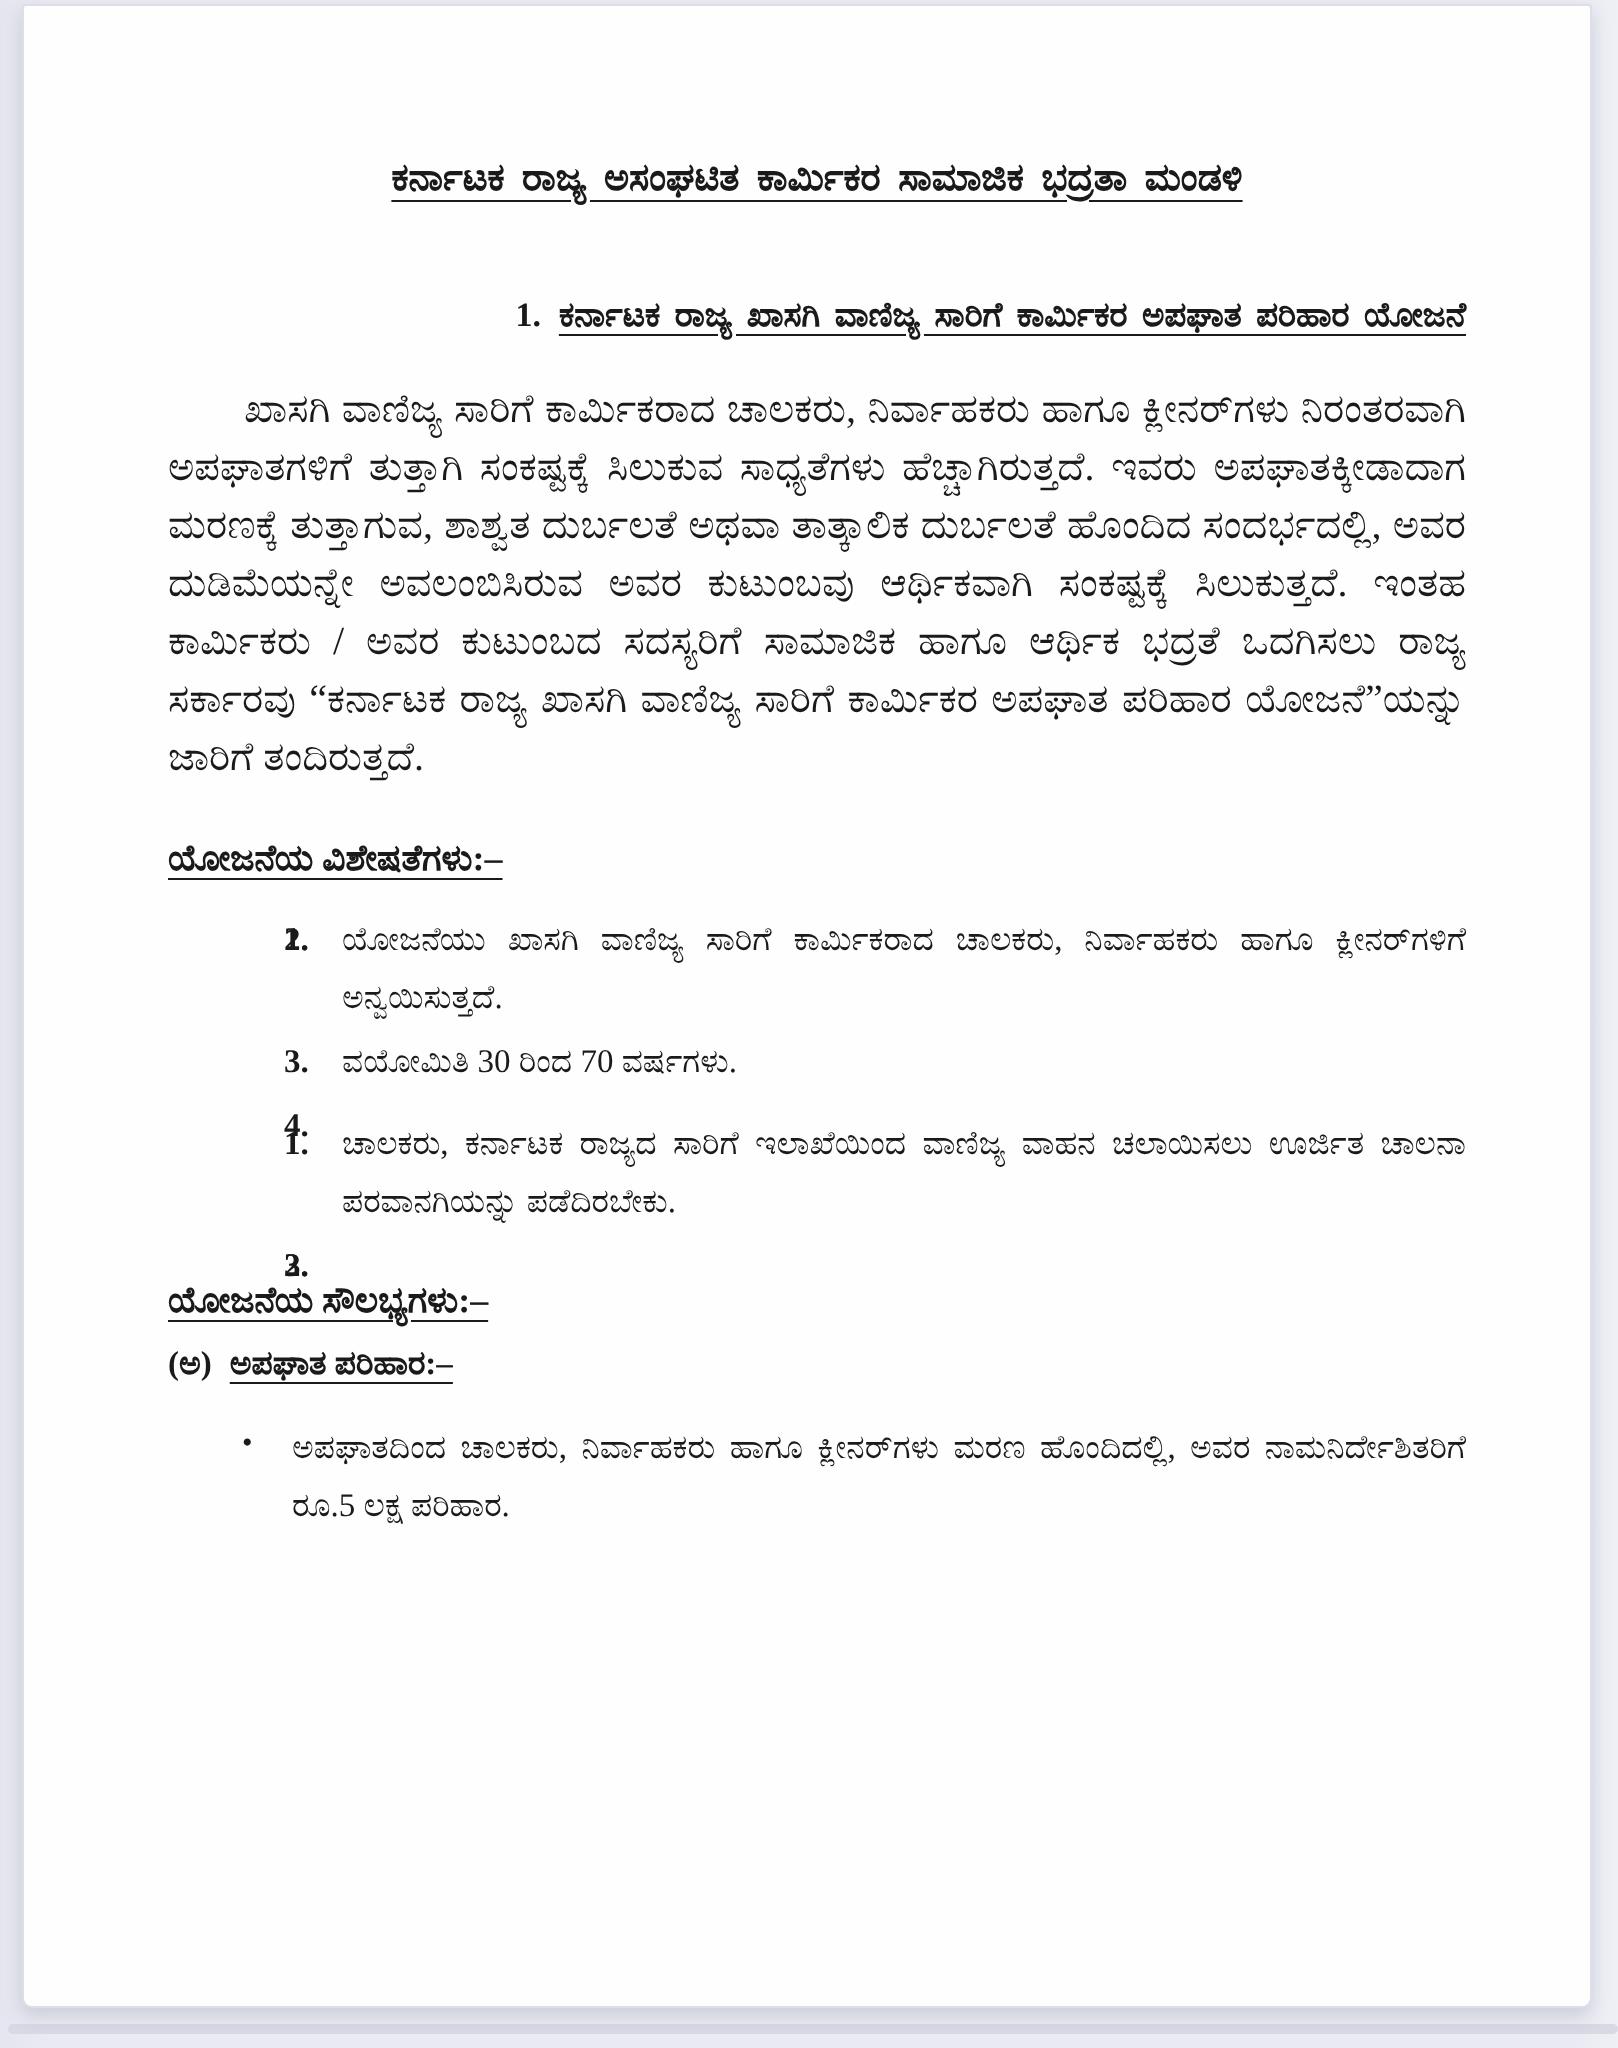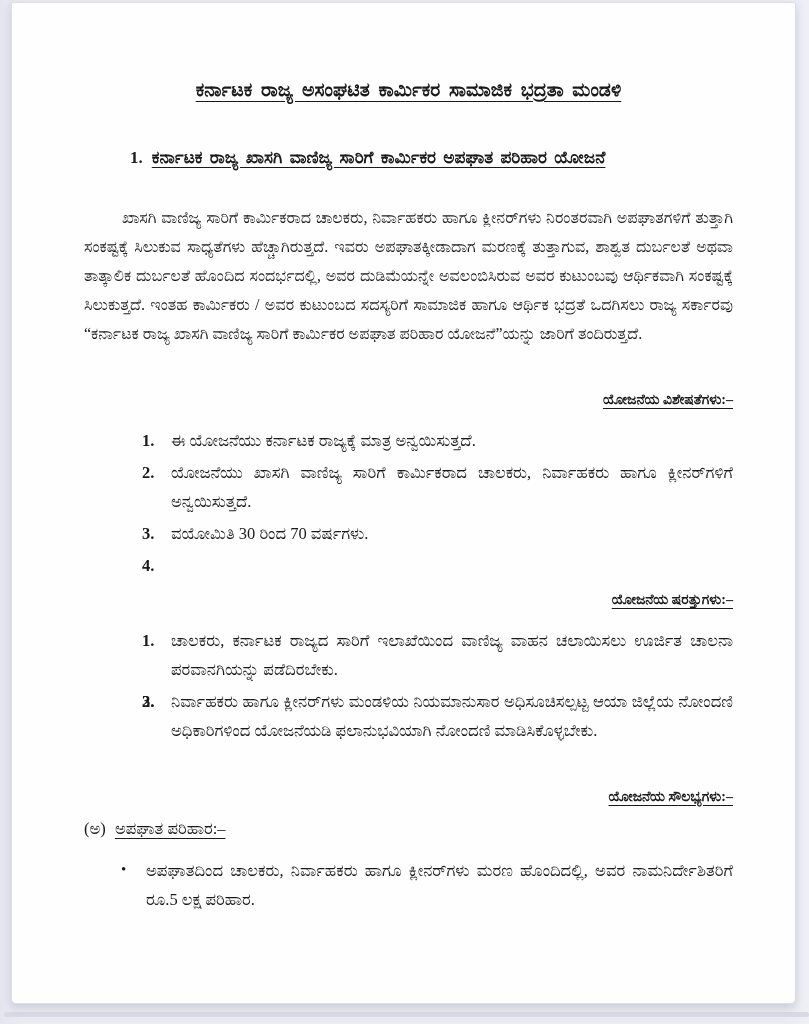--- a/index.html
+++ b/index.html
@@ -42,39 +42,39 @@
     text-underline-offset: 5px;
     word-spacing: 4px;
   }
   .scheme-heading {
     margin-top: 38px;
     padding-left: 46px;
     font-size: 17px;
     font-weight: 700;
     line-height: 30px;
     word-spacing: 3px;
+    text-align: right;
   }
   .scheme-heading .num { margin-right: 9px; }
   .scheme-heading .scheme-title {
     text-decoration: underline;
     text-underline-offset: 4px;
   }
   .intro {
-    margin-top: 30px;
-    font-size: 16px;
+    margin-top: 18px;
+    font-size: 20px;
     line-height: 29px;
     text-align: justify;
     text-indent: 38px;
   }
   .section-heading {
-    margin-top: 38px;
-    font-size: 14px;
+    margin-top: 21px;
+    font-size: 18px;
     font-weight: 700;
     line-height: 28px;
-    text-align: right;
   }
   .section-heading .u,
   .subsection .u {
     text-decoration: underline;
     text-underline-offset: 4px;
   }
   ol.num-list {
     list-style: none;
     margin-top: 12px;
   }
@@ -87,21 +87,21 @@
     margin-bottom: 3px;
   }
   ol.num-list li .marker {
     position: absolute;
     left: 58px; top: 0;
     font-weight: 700;
   }
   .subsection {
     margin-top: 4px;
     font-size: 16.5px;
-    font-weight: 400;
+    font-weight: 700;
     line-height: 28px;
   }
   .subsection .sub-label { margin-right: 9px; }
   ul.bullet-list {
     list-style: none;
     margin-top: 13px;
   }
   ul.bullet-list li {
     position: relative;
     padding-left: 62px;
@@ -130,49 +130,44 @@
     </div>
 
     <p class="intro">ಖಾಸಗಿ ವಾಣಿಜ್ಯ ಸಾರಿಗೆ ಕಾರ್ಮಿಕರಾದ ಚಾಲಕರು, ನಿರ್ವಾಹಕರು ಹಾಗೂ ಕ್ಲೀನರ್‌ಗಳು ನಿರಂತರವಾಗಿ ಅಪಘಾತಗಳಿಗೆ ತುತ್ತಾಗಿ ಸಂಕಷ್ಟಕ್ಕೆ ಸಿಲುಕುವ ಸಾಧ್ಯತೆಗಳು ಹೆಚ್ಚಾಗಿರುತ್ತದೆ. ಇವರು ಅಪಘಾತಕ್ಕೀಡಾದಾಗ ಮರಣಕ್ಕೆ ತುತ್ತಾಗುವ, ಶಾಶ್ವತ ದುರ್ಬಲತೆ ಅಥವಾ ತಾತ್ಕಾಲಿಕ ದುರ್ಬಲತೆ ಹೊಂದಿದ ಸಂದರ್ಭದಲ್ಲಿ, ಅವರ ದುಡಿಮೆಯನ್ನೇ ಅವಲಂಬಿಸಿರುವ ಅವರ ಕುಟುಂಬವು ಆರ್ಥಿಕವಾಗಿ ಸಂಕಷ್ಟಕ್ಕೆ ಸಿಲುಕುತ್ತದೆ. ಇಂತಹ ಕಾರ್ಮಿಕರು / ಅವರ ಕುಟುಂಬದ ಸದಸ್ಯರಿಗೆ ಸಾಮಾಜಿಕ ಹಾಗೂ ಆರ್ಥಿಕ ಭದ್ರತೆ ಒದಗಿಸಲು ರಾಜ್ಯ ಸರ್ಕಾರವು “ಕರ್ನಾಟಕ ರಾಜ್ಯ ಖಾಸಗಿ ವಾಣಿಜ್ಯ ಸಾರಿಗೆ ಕಾರ್ಮಿಕರ ಅಪಘಾತ ಪರಿಹಾರ ಯೋಜನೆ”ಯನ್ನು ಜಾರಿಗೆ ತಂದಿರುತ್ತದೆ.</p>
 
     <div class="section-heading">
       <span class="u">ಯೋಜನೆಯ ವಿಶೇಷತೆಗಳು:–</span>
     </div>
     <ol class="num-list">
       <li>
         <span class="marker">1.</span>
-        <span>ಈ ಯೋಜನೆಯು ಕರ್ನಾಟಕ ರಾಜ್ಯಕ್ಕೆ ಮಾತ್ರ ಅನ್ವಯಿಸುತ್ತದೆ.</span>
       </li>
       <li>
         <span class="marker">2.</span>
         <span>ಯೋಜನೆಯು ಖಾಸಗಿ ವಾಣಿಜ್ಯ ಸಾರಿಗೆ ಕಾರ್ಮಿಕರಾದ ಚಾಲಕರು, ನಿರ್ವಾಹಕರು ಹಾಗೂ ಕ್ಲೀನರ್‌ಗಳಿಗೆ ಅನ್ವಯಿಸುತ್ತದೆ.</span>
       </li>
       <li>
         <span class="marker">3.</span>
         <span>ವಯೋಮಿತಿ 30 ರಿಂದ 70 ವರ್ಷಗಳು.</span>
       </li>
       <li>
         <span class="marker">4.</span>
       </li>
     </ol>
 
-    <div class="section-heading">
-      <span class="u">ಯೋಜನೆಯ ಷರತ್ತುಗಳು:–</span>
-    </div>
     <ol class="num-list">
       <li>
         <span class="marker">1.</span>
         <span>ಚಾಲಕರು, ಕರ್ನಾಟಕ ರಾಜ್ಯದ ಸಾರಿಗೆ ಇಲಾಖೆಯಿಂದ ವಾಣಿಜ್ಯ ವಾಹನ ಚಲಾಯಿಸಲು ಊರ್ಜಿತ ಚಾಲನಾ ಪರವಾನಗಿಯನ್ನು ಪಡೆದಿರಬೇಕು.</span>
       </li>
       <li>
         <span class="marker">2.</span>
       </li>
       <li>
         <span class="marker">3.</span>
-        <span>ನಿರ್ವಾಹಕರು ಹಾಗೂ ಕ್ಲೀನರ್‌ಗಳು ಮಂಡಳಿಯ ನಿಯಮಾನುಸಾರ ಅಧಿಸೂಚಿಸಲ್ಪಟ್ಟ ಆಯಾ ಜಿಲ್ಲೆಯ ನೋಂದಣಿ ಅಧಿಕಾರಿಗಳಿಂದ ಯೋಜನೆಯಡಿ ಫಲಾನುಭವಿಯಾಗಿ ನೋಂದಣಿ ಮಾಡಿಸಿಕೊಳ್ಳಬೇಕು.</span>
       </li>
     </ol>
 
     <div class="section-heading">
       <span class="u">ಯೋಜನೆಯ ಸೌಲಭ್ಯಗಳು:–</span>
     </div>
     <div class="subsection">
       <span class="sub-label">(ಅ)</span><span class="u">ಅಪಘಾತ ಪರಿಹಾರ:–</span>
     </div>
     <ul class="bullet-list">

